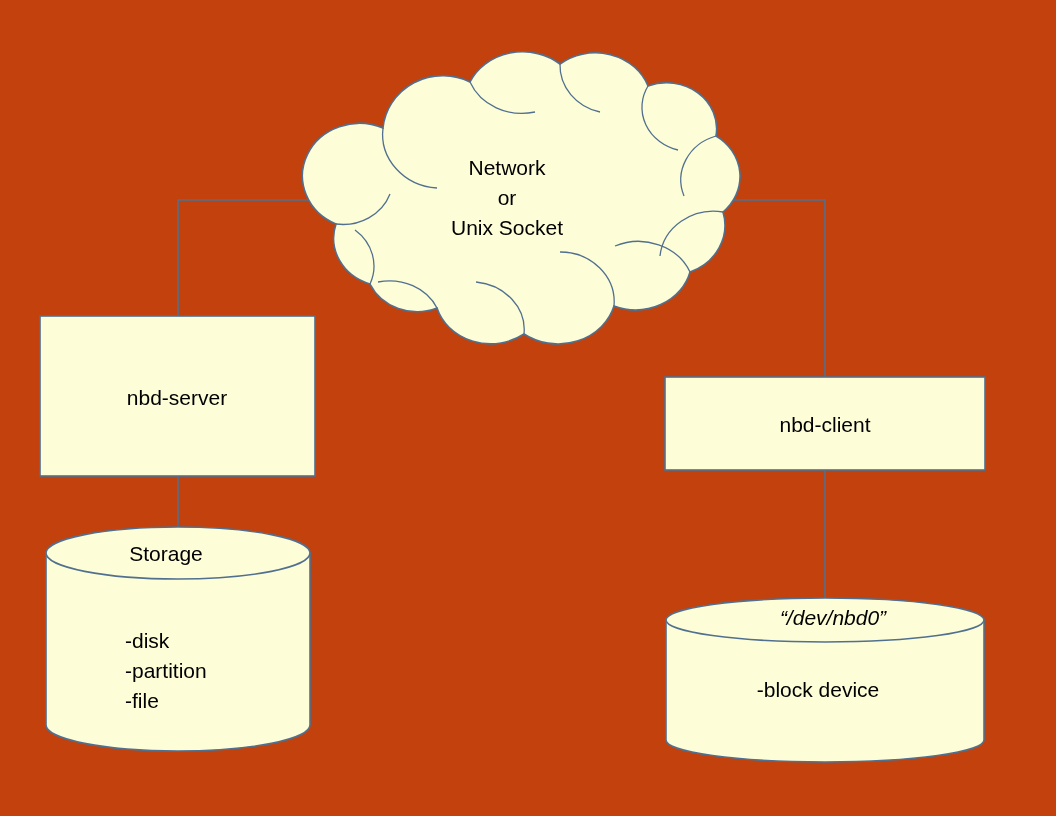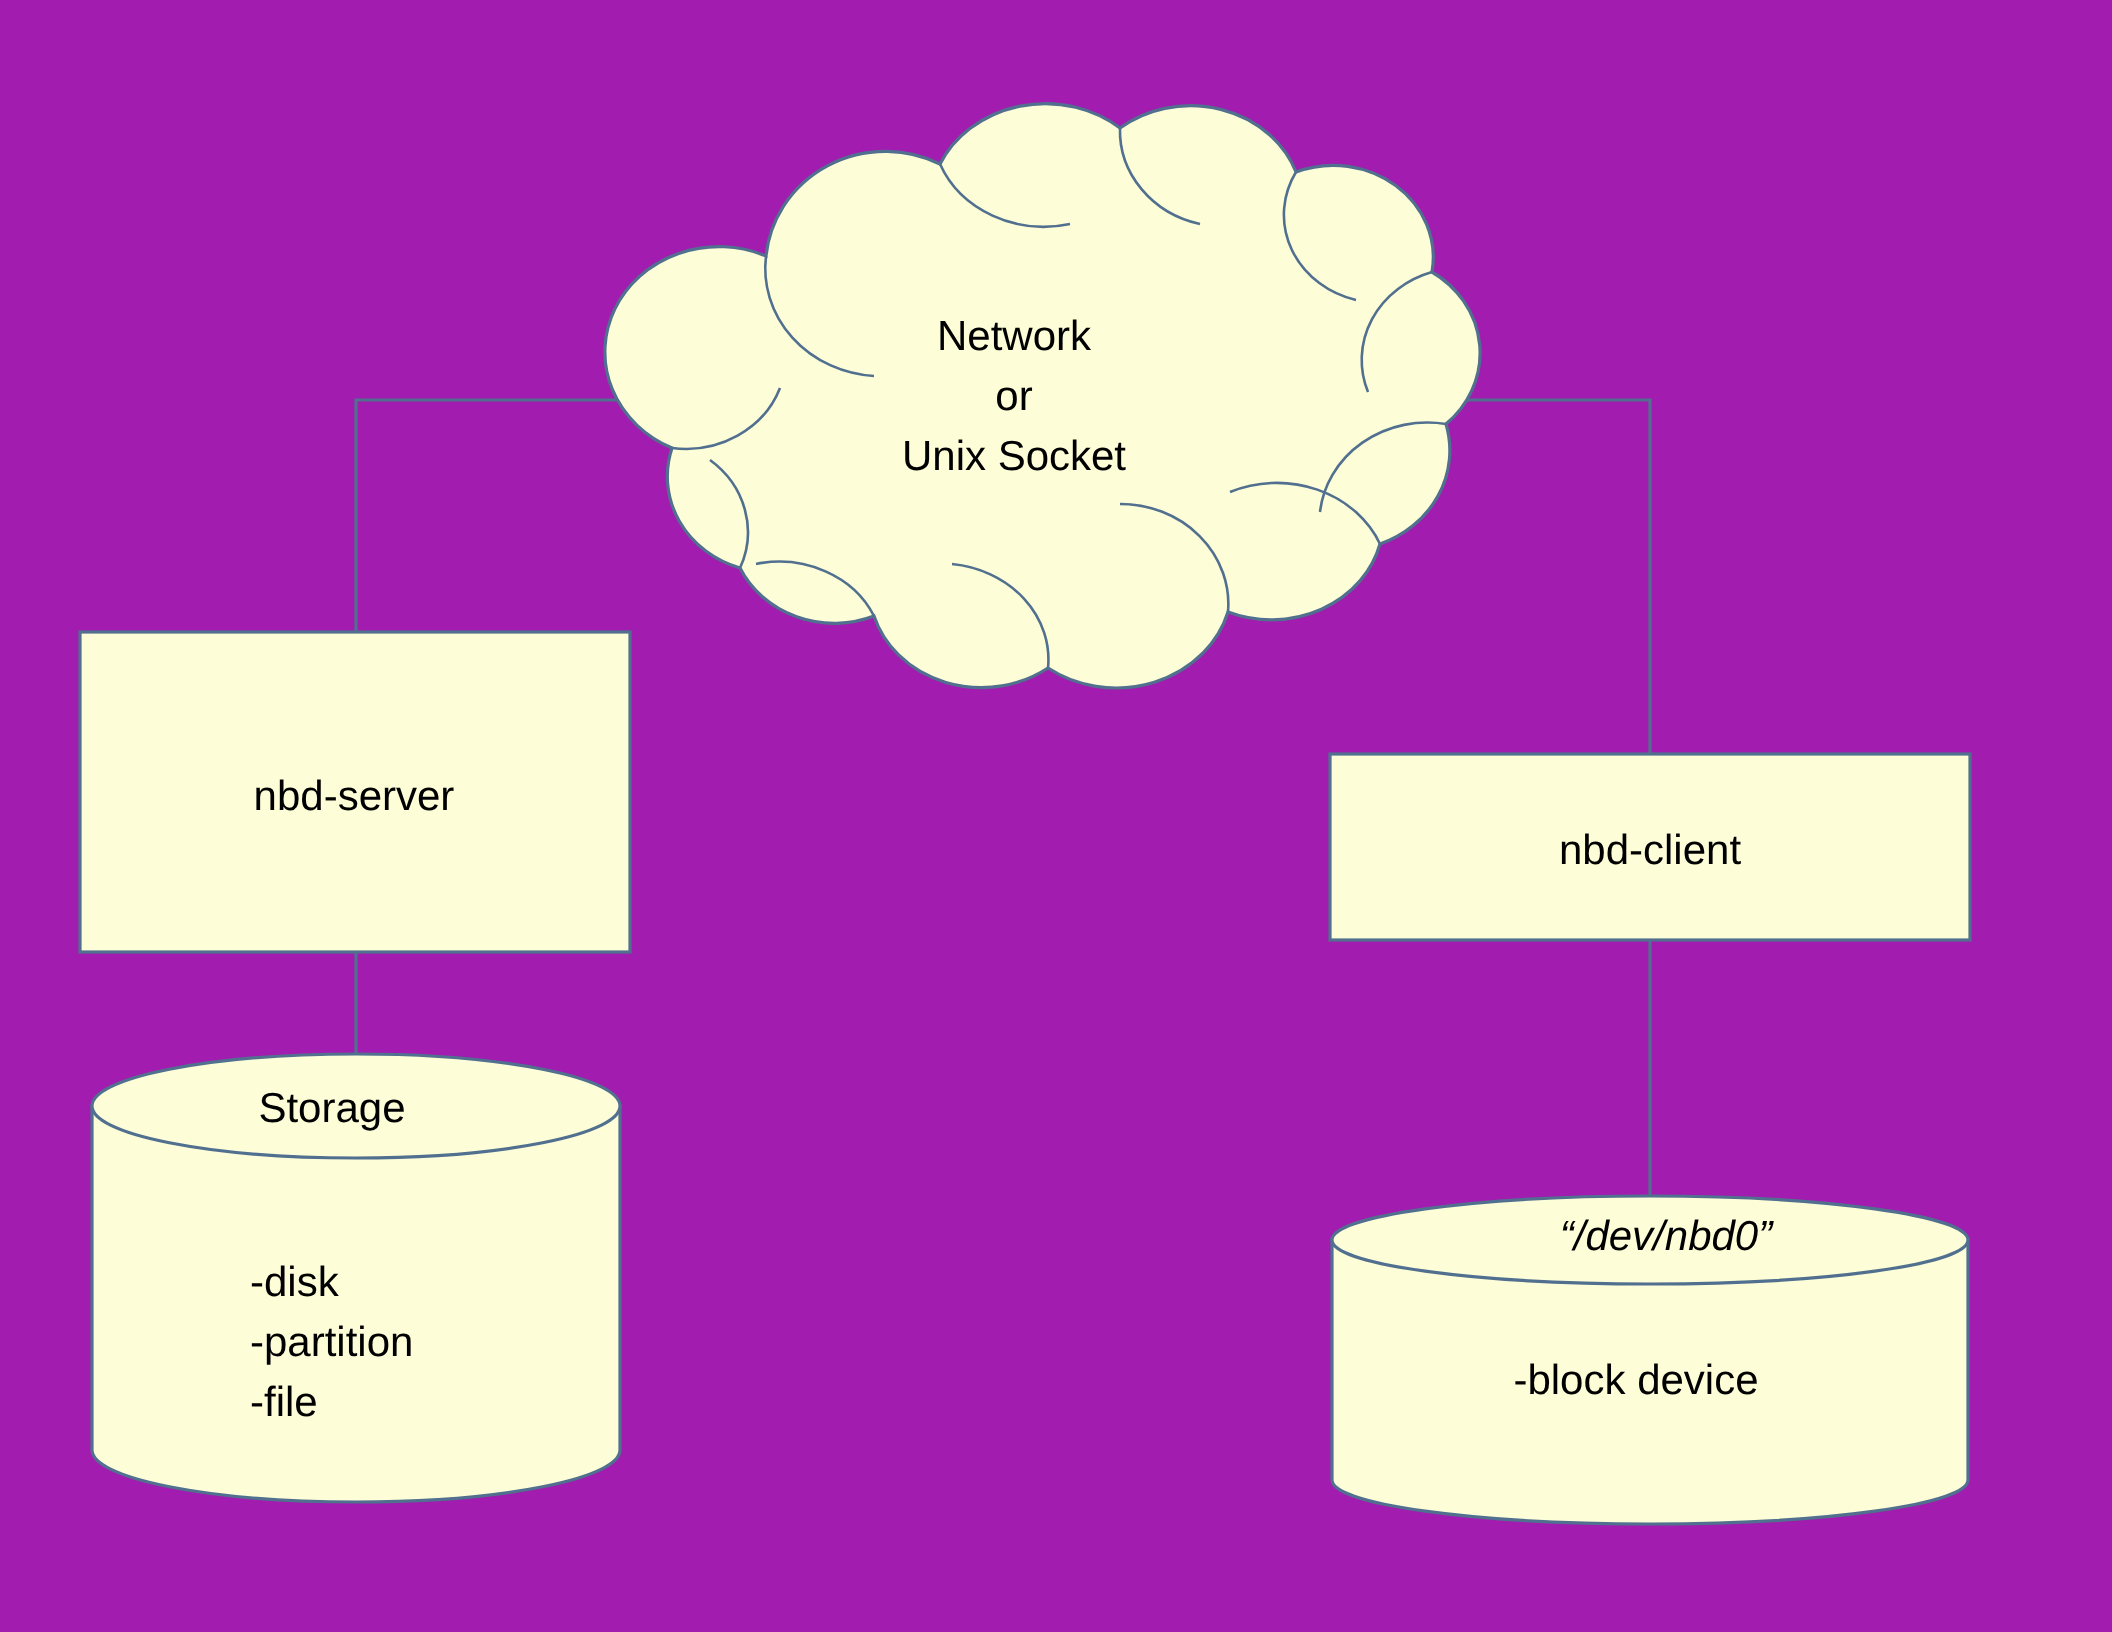--- a/index.html
+++ b/index.html
@@ -10,21 +10,21 @@
   body {
     width: 1056px;
     height: 816px;
     overflow: hidden;
     font-family: "Liberation Sans", sans-serif;
   }
   #canvas {
     position: relative;
     width: 1056px;
     height: 816px;
-    background: #a21caf;
+    background: #c2410c;
   }
   #diagram-svg {
     position: absolute;
     left: 0;
     top: 0;
     width: 1056px;
     height: 816px;
   }
   .node-text {
     font-family: "Liberation Sans", sans-serif;

